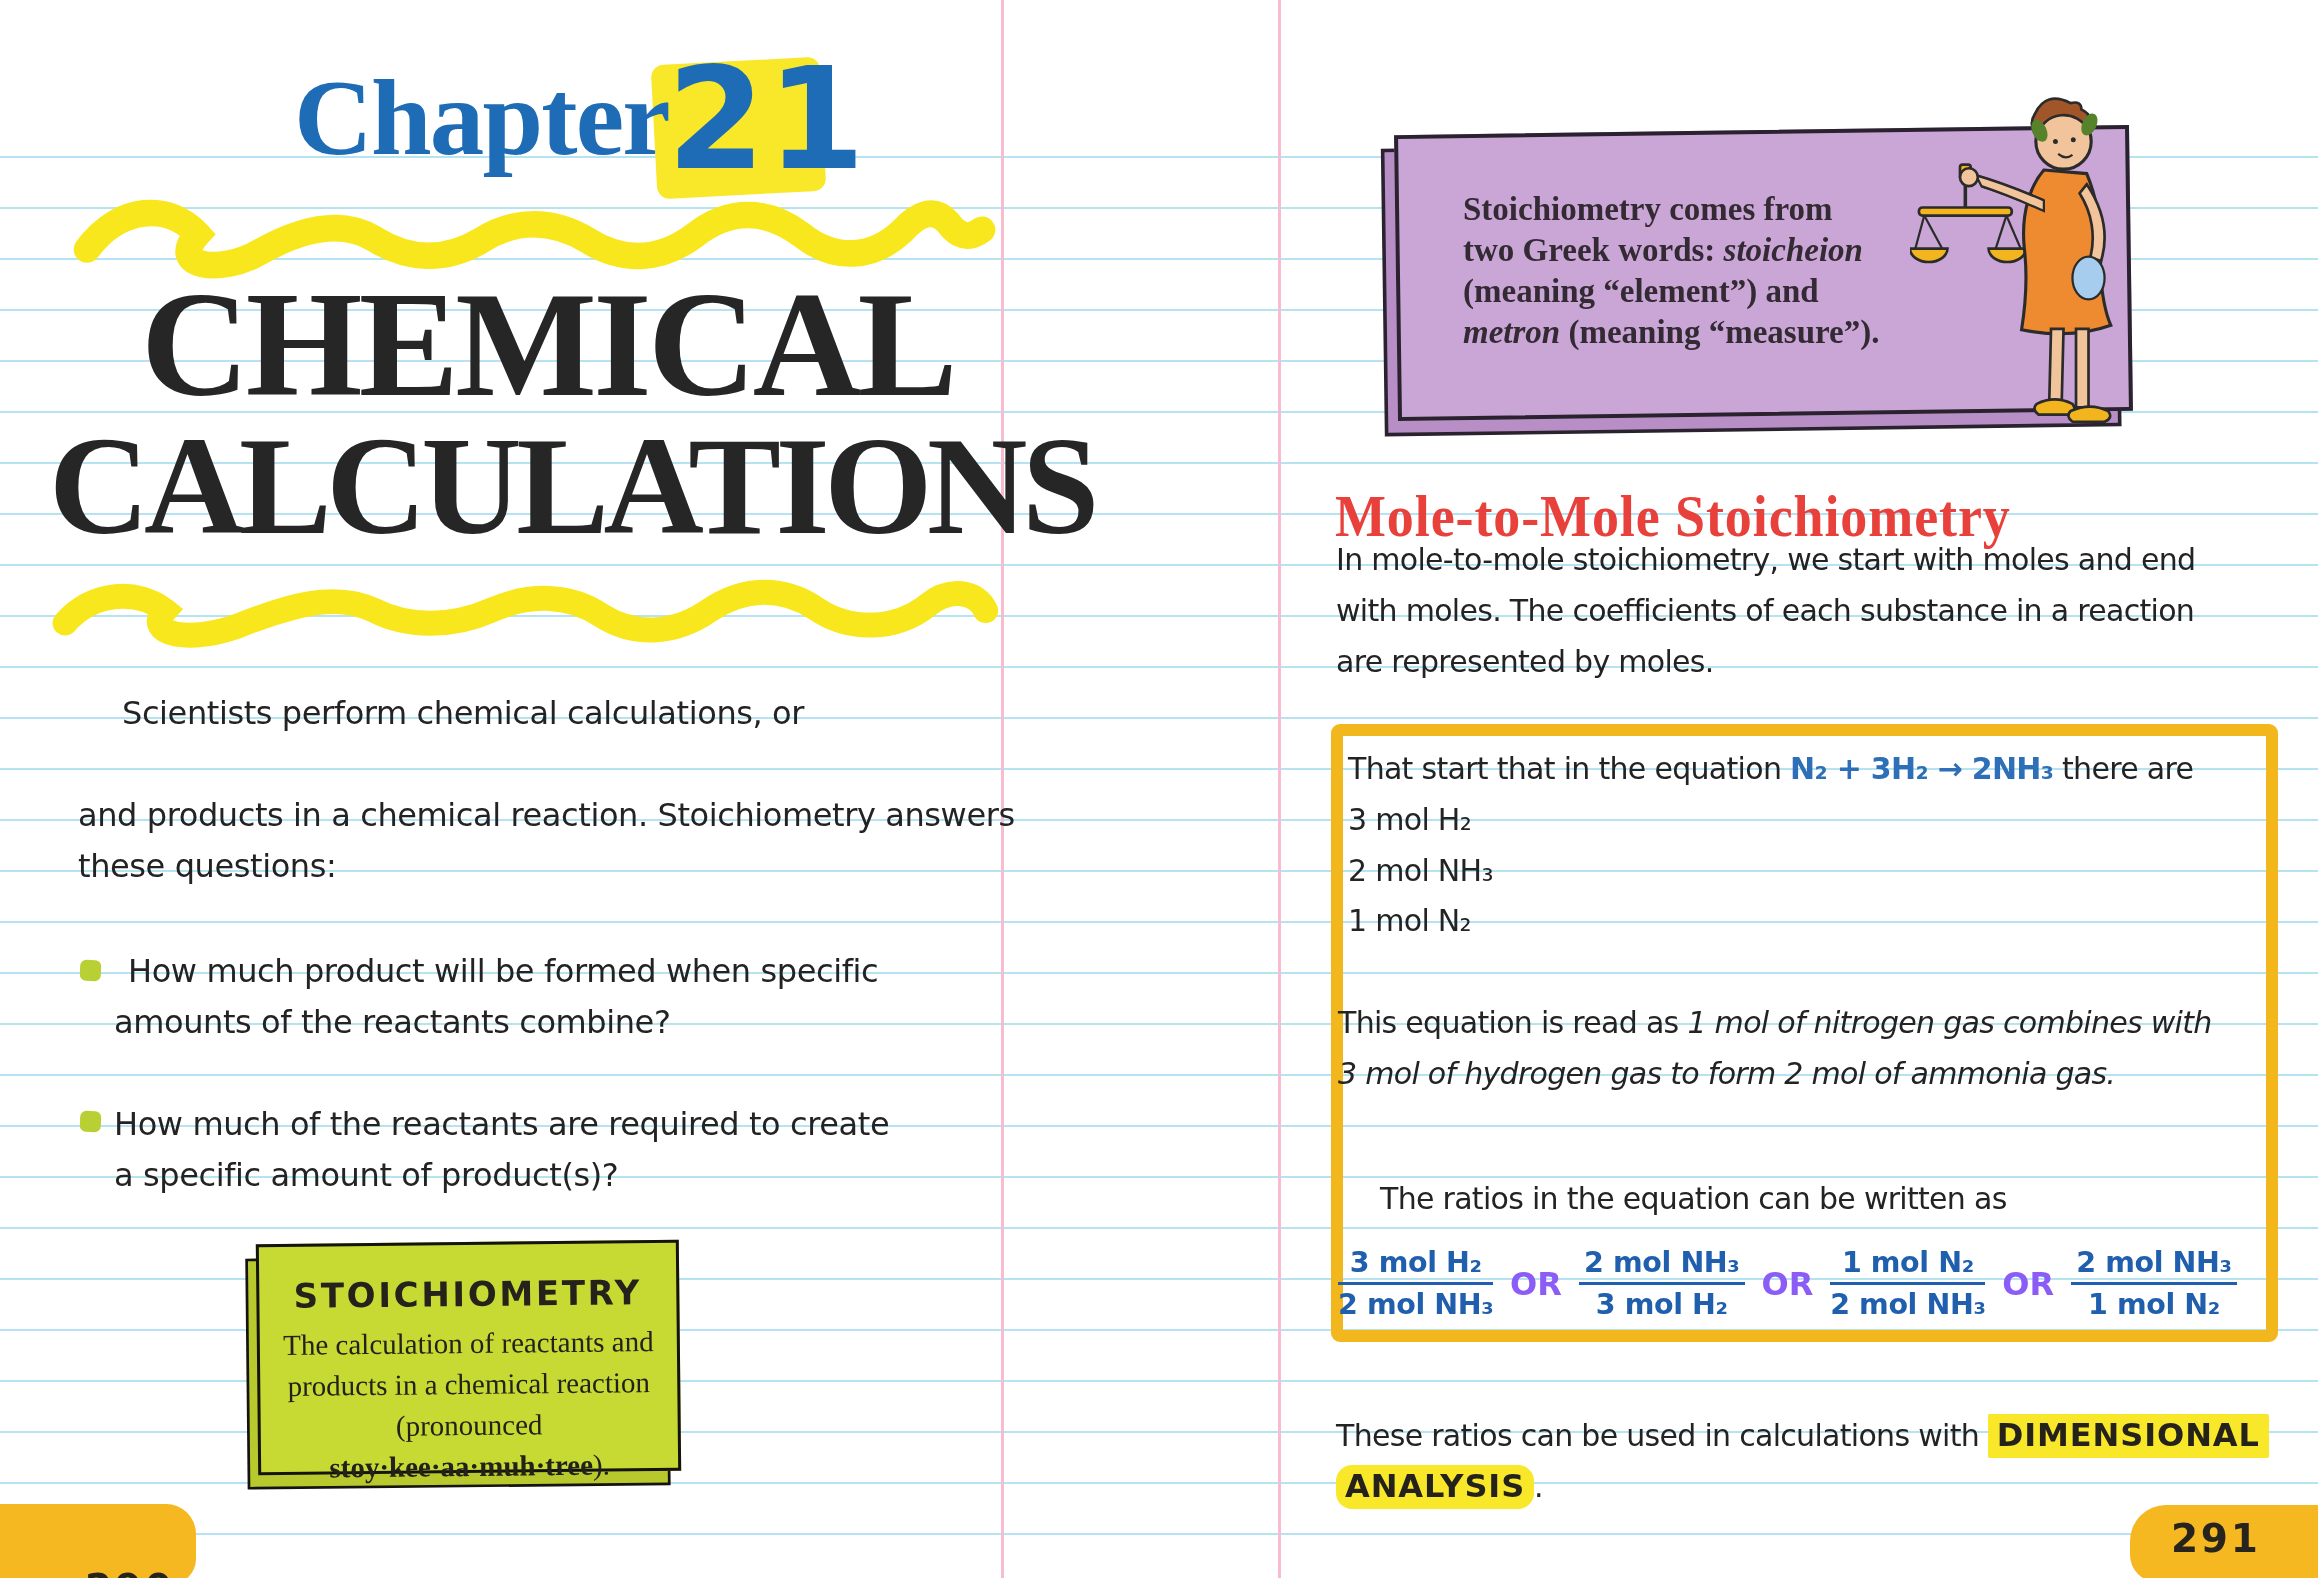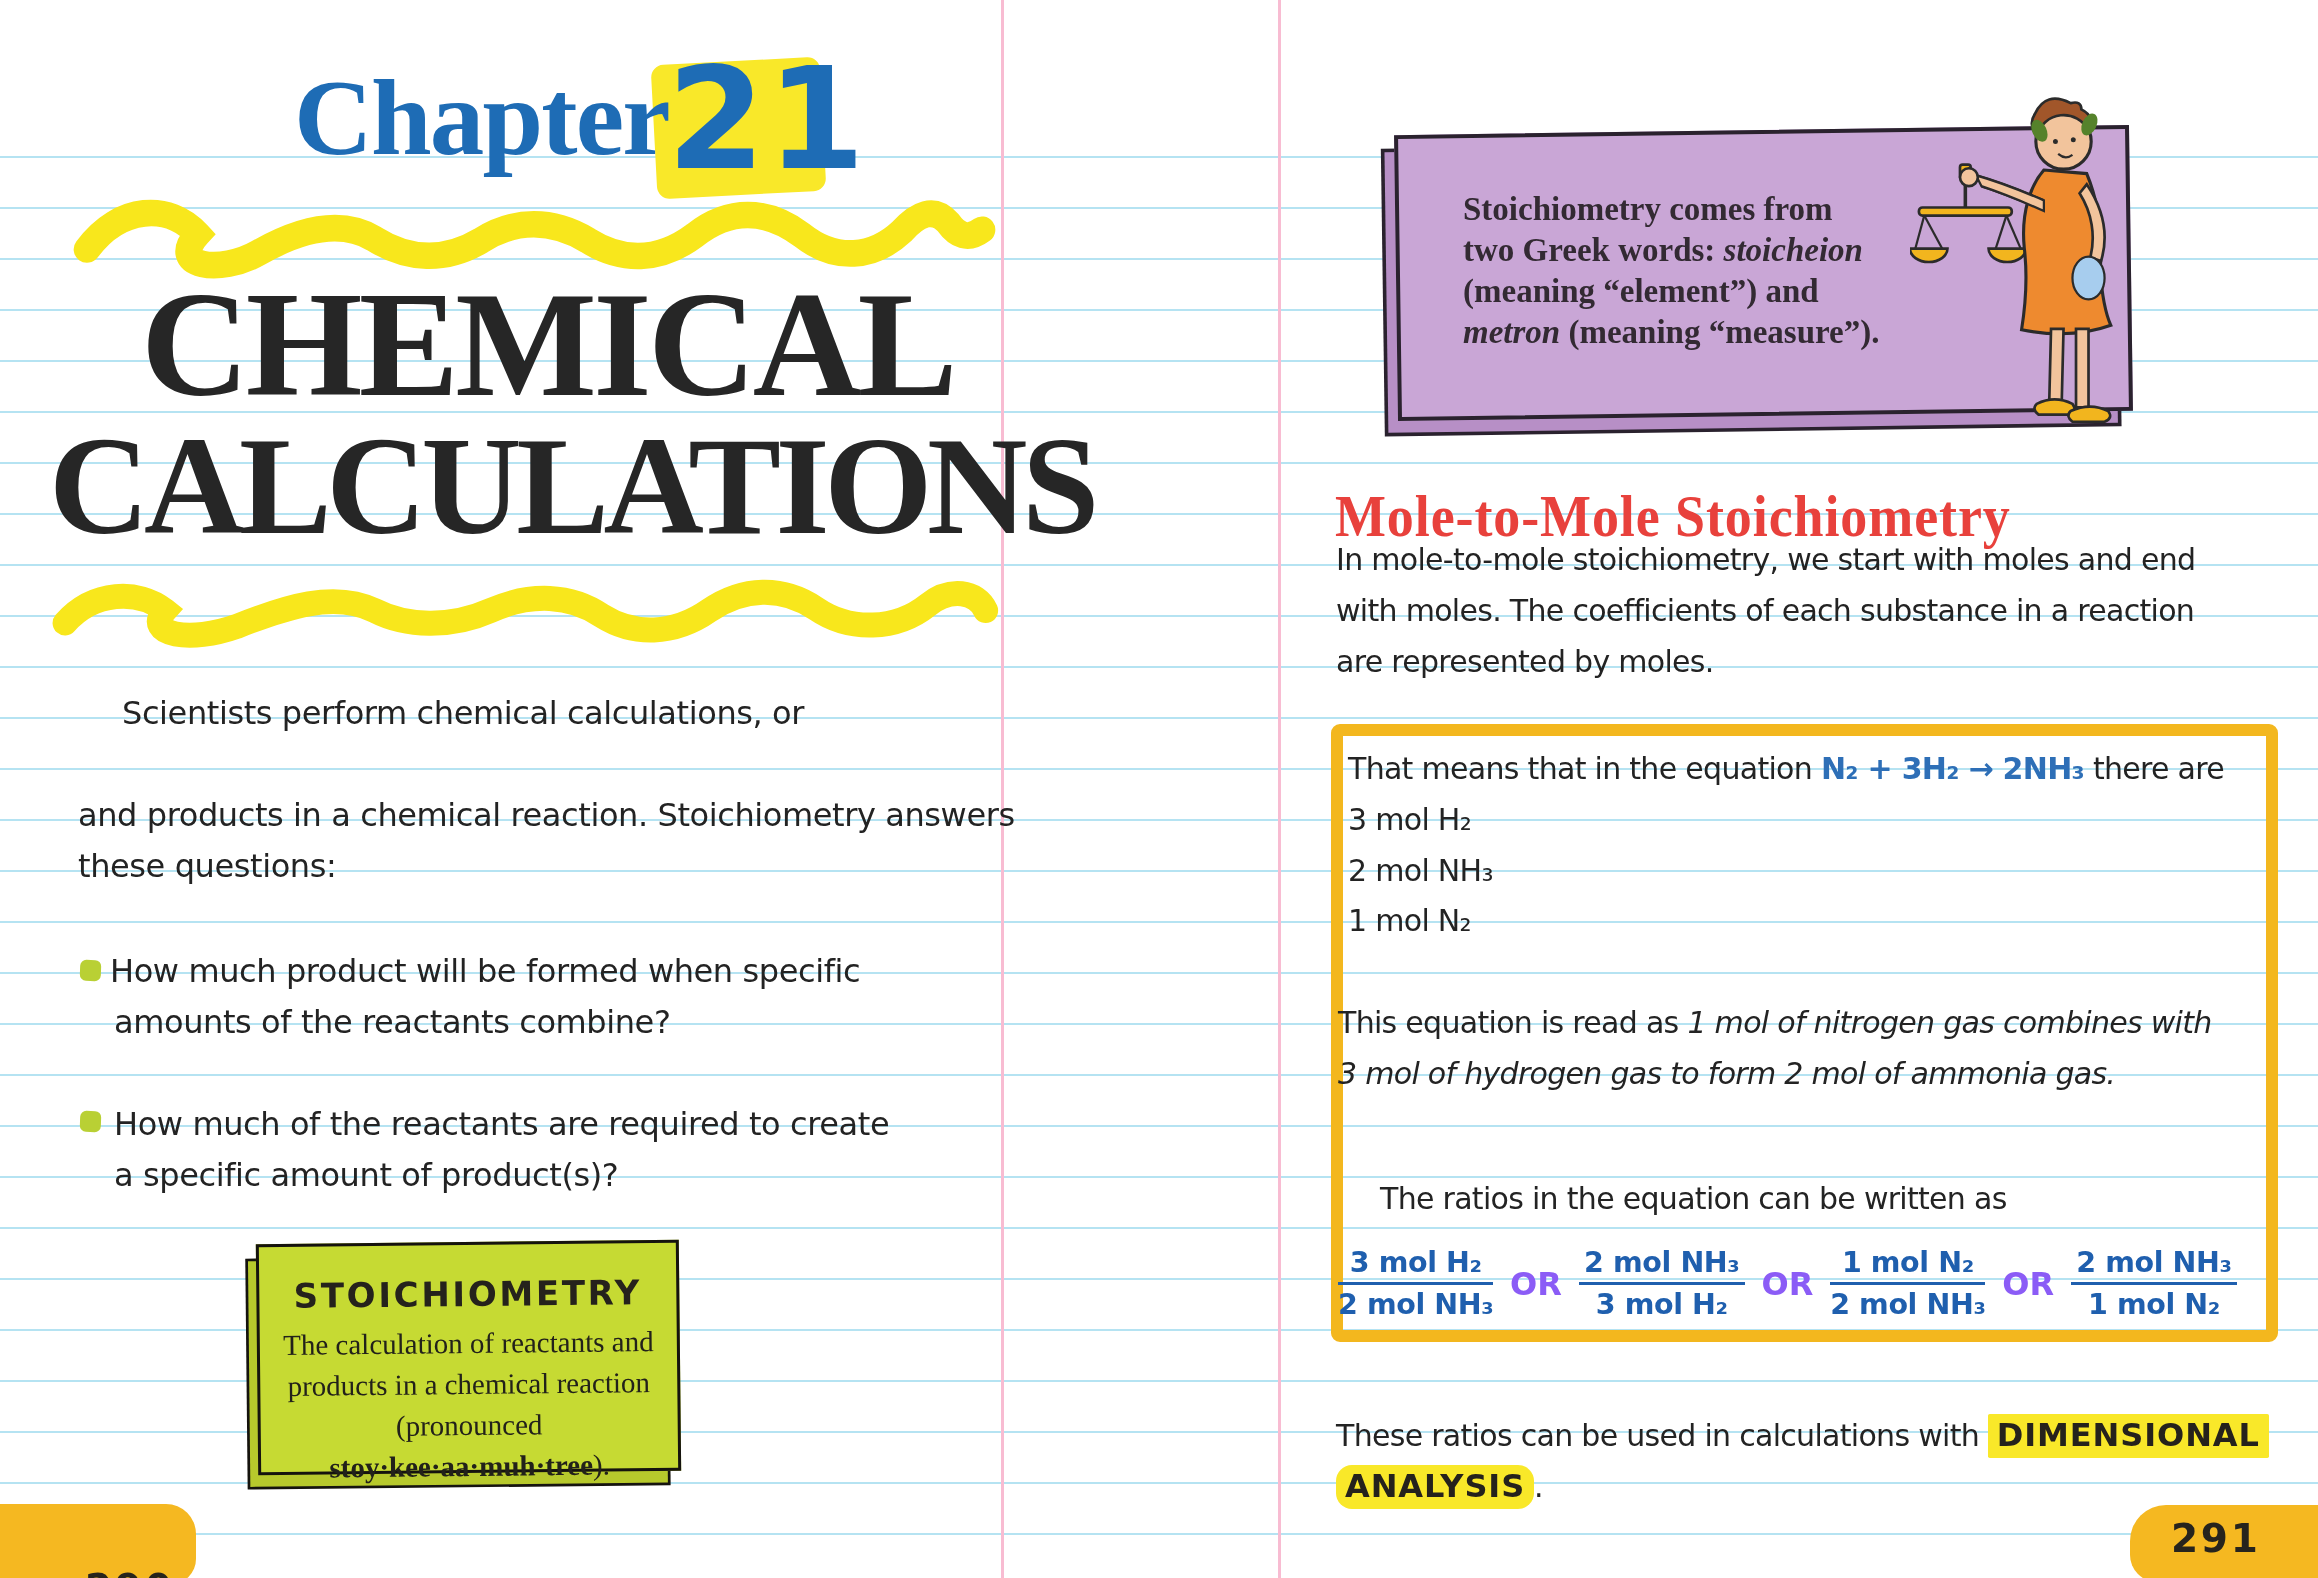--- a/index.html
+++ b/index.html
@@ -89,21 +89,21 @@
 
   <svg class="squiggle" style="left:49px;top:564px;" width="950" height="85" viewBox="0 0 1065 95">
     <path d="M18,66 C50,30 100,28 130,52 C105,80 160,88 210,70 C265,48 320,30 365,52 C400,70 450,72 495,52 C540,32 585,34 620,58 C655,80 700,80 740,52 C778,26 822,24 860,50 C898,76 950,74 985,46 C1010,26 1040,30 1050,52" fill="none" stroke="#f8e71c" stroke-width="28" stroke-linecap="round"></path>
   </svg>
 
   <div class="abs hand" style="left:78px;top:694px;margin-left:44px;">Scientists perform chemical calculations, or</div>
   <div class="abs hand" style="left:78px;top:796px;">and products in a chemical reaction. Stoichiometry answers</div>
   <div class="abs hand" style="left:78px;top:847px;">these questions:</div>
 
   <div class="bullet-sq" style="left:80px;top:960px;"></div>
-  <div class="abs hand" style="left:110px;top:952px;">How much product will be formed when specific</div>
+  <div class="abs hand" style="left:128px;top:952px;">How much product will be formed when specific</div>
   <div class="abs hand" style="left:114px;top:1003px;">amounts of the reactants combine?</div>
 
   <div class="bullet-sq" style="left:80px;top:1111px;"></div>
   <div class="abs hand" style="left:114px;top:1105px;">How much of the reactants are required to create</div>
   <div class="abs hand" style="left:114px;top:1156px;">a specific amount of product(s)?</div>
 
   <div class="defbox">
     <div class="defbox-inner">
       <div class="defbox-title">STOICHIOMETRY</div>
       <div class="defbox-line" style="margin-top:9px;">The calculation of reactants and</div>
@@ -164,21 +164,21 @@
 
   <div class="abs red-head" style="left:1335px;top:483px;">Mole-to-Mole Stoichiometry</div>
 
   <div class="abs hand-r" style="left:1336px;top:542px;">In mole-to-mole stoichiometry, we start with moles and end</div>
   <div class="abs hand-r" style="left:1336px;top:593px;">with moles. The coefficients of each substance in a reaction</div>
   <div class="abs hand-r" style="left:1336px;top:644px;">are represented by moles.</div>
 
   <div class="eqbox"></div>
 
   <div class="abs hand-r" style="left:1348px;top:751px;">
-    <span>That means that in the equation </span><span class="blue" style="font-weight:bold;">N₂ + 3H₂ → 2NH₃</span><span> there are</span>
+    <span>That start that in the equation </span><span class="blue" style="font-weight:bold;">N₂ + 3H₂ → 2NH₃</span><span> there are</span>
   </div>
   <div class="abs hand-r" style="left:1348px;top:802px;">3 mol H₂</div>
   <div class="abs hand-r" style="left:1348px;top:853px;">2 mol NH₃</div>
   <div class="abs hand-r" style="left:1348px;top:903px;">1 mol N₂</div>
 
   <div class="abs hand-r" style="left:1338px;top:1005px;">
     <span>This equation is read as </span><span class="it">1 mol of nitrogen gas combines with</span>
   </div>
   <div class="abs hand-r it" style="left:1338px;top:1056px;">3 mol of hydrogen gas to form 2 mol of ammonia gas.</div>
 

